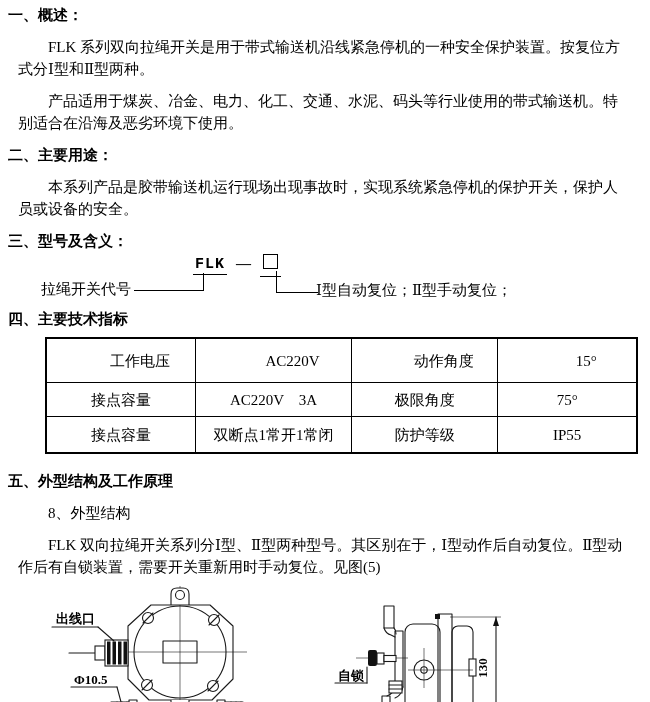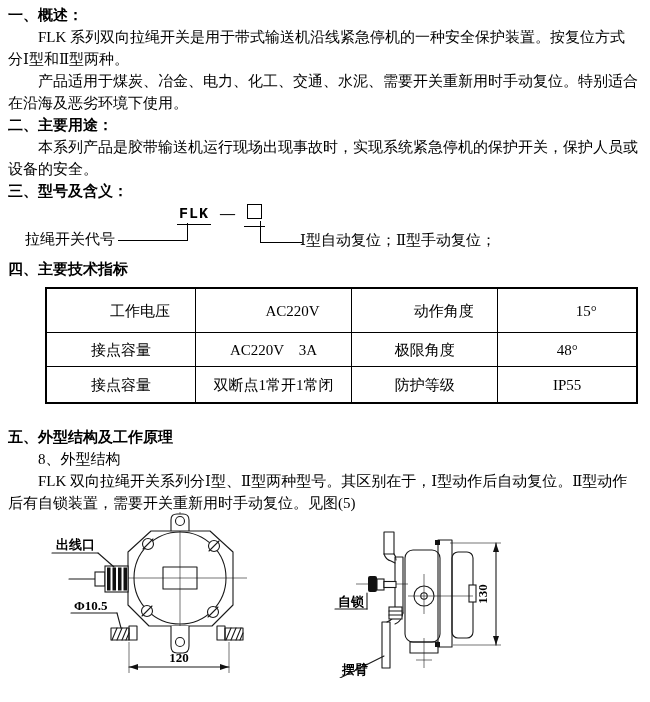--- a/index.html
+++ b/index.html
@@ -4,24 +4,24 @@
 <style>
   html,body{margin:0;padding:0;}
   body{
     width:650px;height:702px;box-sizing:border-box;
     background:#fff;color:#000;
     font-family:"Liberation Serif","DejaVu Serif",serif;
     font-size:15px;line-height:22px;
     padding:4px 12px 0 8px;overflow:hidden;
   }
   .h{font-weight:bold;margin:0;}
-  p{margin:0;}
+  p{margin:10px;}
   .ind{text-indent:2em;}
   
-  .model{position:relative;height:56px;}
+  .model{position:relative;height:56px;margin-left:16px;}
   .model .row1{position:absolute;left:169px;top:0;font-weight:bold;white-space:nowrap;}
   .model .code{border-bottom:1px solid #000;letter-spacing:1px;padding:0 2px 1px 2px;font-family:"Liberation Mono","DejaVu Sans Mono",monospace;}
   .model .dash{margin:0 9px;}
   .model .ubox{display:inline-block;border-bottom:1px solid #000;padding:0 3px 2px 3px;}
   .model .sq{display:inline-block;width:13px;height:13px;border:1.8px solid #000;vertical-align:-1px;}
   .model .lbl-left{position:absolute;left:17px;top:26px;white-space:nowrap;}
   .model .lbl-right{position:absolute;left:292px;top:27px;white-space:nowrap;}
   .model .hl1{position:absolute;left:110px;top:24px;width:69px;height:14px;border-bottom:1px solid #000;}
   .model .vl1{position:absolute;left:179px;top:21px;width:0;height:18px;border-left:1px solid #000;}
   .model .vl2{position:absolute;left:252px;top:19px;width:0;height:21px;border-left:1px solid #000;}
@@ -30,38 +30,38 @@
   table.spec{border-collapse:collapse;border:2px solid #000;margin:7px 0 0 37px;}
   table.spec td{border:1px solid #000;text-align:center;vertical-align:middle;padding:0 2px;font-size:15px;}
   table.spec td:nth-child(1){width:115px;}
   table.spec td:nth-child(2){width:119px;}
   table.spec td:nth-child(3){width:112px;}
   table.spec td:nth-child(4){width:103px;}
   table.spec tr:nth-child(1) td{height:43px;padding-left:40px;}
   table.spec tr:nth-child(2) td{height:33px;}
   table.spec tr:nth-child(3) td{height:35px;}
   table.spec tr:nth-child(4) td{height:28px;}
-  .mt16{margin-top:22px;}
+  .mt16{margin-top:16px;}
   
   .figure{position:relative;height:168px;margin-top:-4px;}
   .figure svg{position:absolute;top:0;}
   #frontview{left:12px;}
   #sideview{left:312px;}
   svg .ln{stroke:#1a1a1a;stroke-width:1.1;fill:none;stroke-linejoin:round;stroke-linecap:round;}
   svg .thin{stroke:#1a1a1a;stroke-width:0.6;fill:none;}
   svg .fillw{fill:#fff;stroke:#1a1a1a;stroke-width:1.1;}
   svg .blk{fill:#111;stroke:none;}
   svg text{fill:#000;font-weight:bold;font-size:13px;font-family:"Liberation Serif","DejaVu Serif",serif;}
 </style>
 </head>
 <body>
 
 <div class="h">一、概述：</div>
 <p class="ind">FLK 系列双向拉绳开关是用于带式输送机沿线紧急停机的一种安全保护装置。按复位方式分Ⅰ型和Ⅱ型两种。</p>
-<p class="ind">产品适用于煤炭、冶金、电力、化工、交通、水泥、需要开关重新用时手动复位。特别适合在沿海及恶劣环境下使用。</p>
+<p class="ind">产品适用于煤炭、冶金、电力、化工、交通、水泥、码头等行业使用的带式输送机。特别适合在沿海及恶劣环境下使用。</p>
 
 <div class="h">二、主要用途：</div>
 <p class="ind">本系列产品是胶带输送机运行现场出现事故时，实现系统紧急停机的保护开关，保护人员或设备的安全。</p>
 
 <div class="h">三、型号及含义：</div>
 
 <div class="model">
   <div class="row1">
     <span class="code">FLK</span><span class="dash">—</span><span class="ubox"><span class="sq"></span></span>
   </div>
@@ -80,21 +80,21 @@
       <tr>
     <td>工作电压</td>
     <td>AC220V</td>
     <td>动作角度</td>
     <td>15°</td>
   </tr>
   <tr>
     <td>接点容量</td>
     <td>AC220V　3A</td>
     <td>极限角度</td>
-    <td>48°</td>
+    <td>75°</td>
   </tr>
   <tr>
     <td>接点容量</td>
     <td>双断点1常开1常闭</td>
     <td>防护等级</td>
     <td>IP55</td>
   </tr>
 </tbody>
   </table>
 

